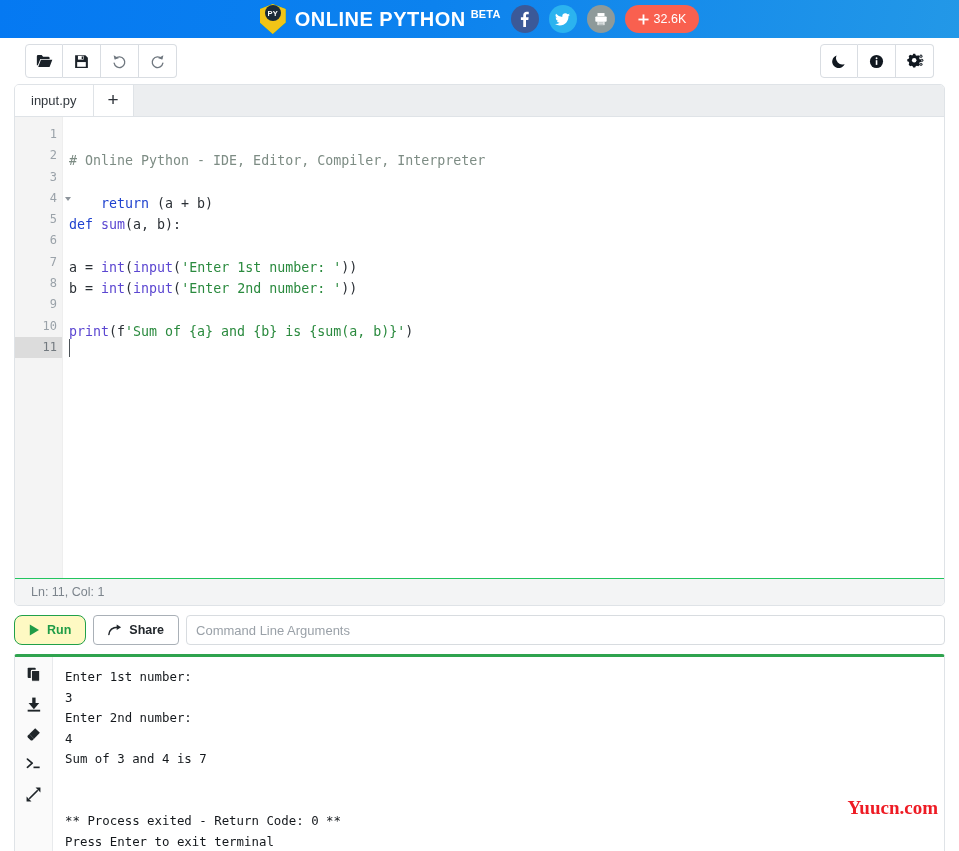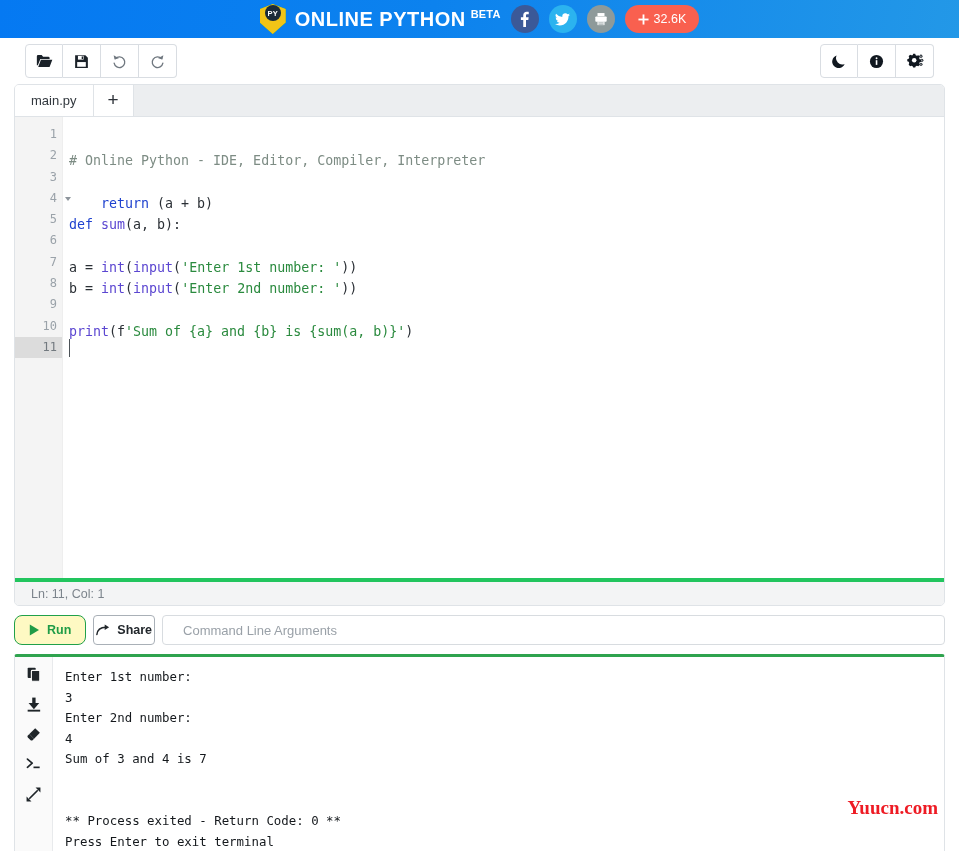--- a/index.html
+++ b/index.html
@@ -180,21 +180,21 @@
   .tok-str     { color: #2a8a3e; }
   #caret {
     position: absolute;
     left: 6px;
     width: 1px; height: 18px;
     background: #4c5257;
   }
   #status-bar {
     height: 27px;
     background: #f3f4f5;
-    border-top: 4px solid #22c55e;
+    border-top: 1px solid #22c55e;
     display: flex; align-items: center;
     padding-left: 16px;
     font-size: 12.5px; color: #7c848c;
   }
 
   
   #run-row {
     margin: 9px 14px 0 14px;
     display: flex; align-items: stretch;
     height: 30px;
@@ -211,30 +211,30 @@
     font-family: "Liberation Sans", sans-serif;
   }
   #share-button {
     margin-left: 7px;
     border: 1px solid #a9b0b7;
     border-radius: 4px;
     background: #fff;
     color: #22272c;
     font-size: 12.5px; font-weight: bold;
     display: flex; align-items: center; gap: 7px;
-    padding: 0 2px;
+    padding: 0 14px;
     cursor: pointer;
     font-family: "Liberation Sans", sans-serif;
   }
   #cli-input {
     flex: 1;
     margin-left: 7px;
     border: 1px solid #d8dce0;
     border-radius: 4px;
-    padding: 0 20px;
+    padding: 0 9px;
     font-size: 13px;
     color: #33393f;
     font-family: "Liberation Sans", sans-serif;
     outline: none;
     background: #fff;
   }
   #cli-input::placeholder { color: #9aa1a8; }
 
   
   #output-card {
@@ -382,21 +382,21 @@
         <circle cx="17.6" cy="7.6" r="0.7" fill="#fff"></circle>
         <circle cx="16.6" cy="12.1" r="1.7" fill="#111820"></circle>
         <circle cx="16.6" cy="12.1" r="0.7" fill="#fff"></circle>
       </svg>
     </div>
   </div>
 </div>
 
 <div id="editor-card">
   <div id="tab-strip">
-    <div class="file-tab">main.py</div>
+    <div class="file-tab">input.py</div>
     <div id="tab-add">+</div>
   </div>
 
   <div id="code-area">
     <div id="gutter">
         <div class="gut-line">1</div>
         <div class="gut-line">2</div>
         <div class="gut-line">3</div>
         <div class="gut-line">4<span class="fold-arrow"></span></div>
         <div class="gut-line">5</div>

